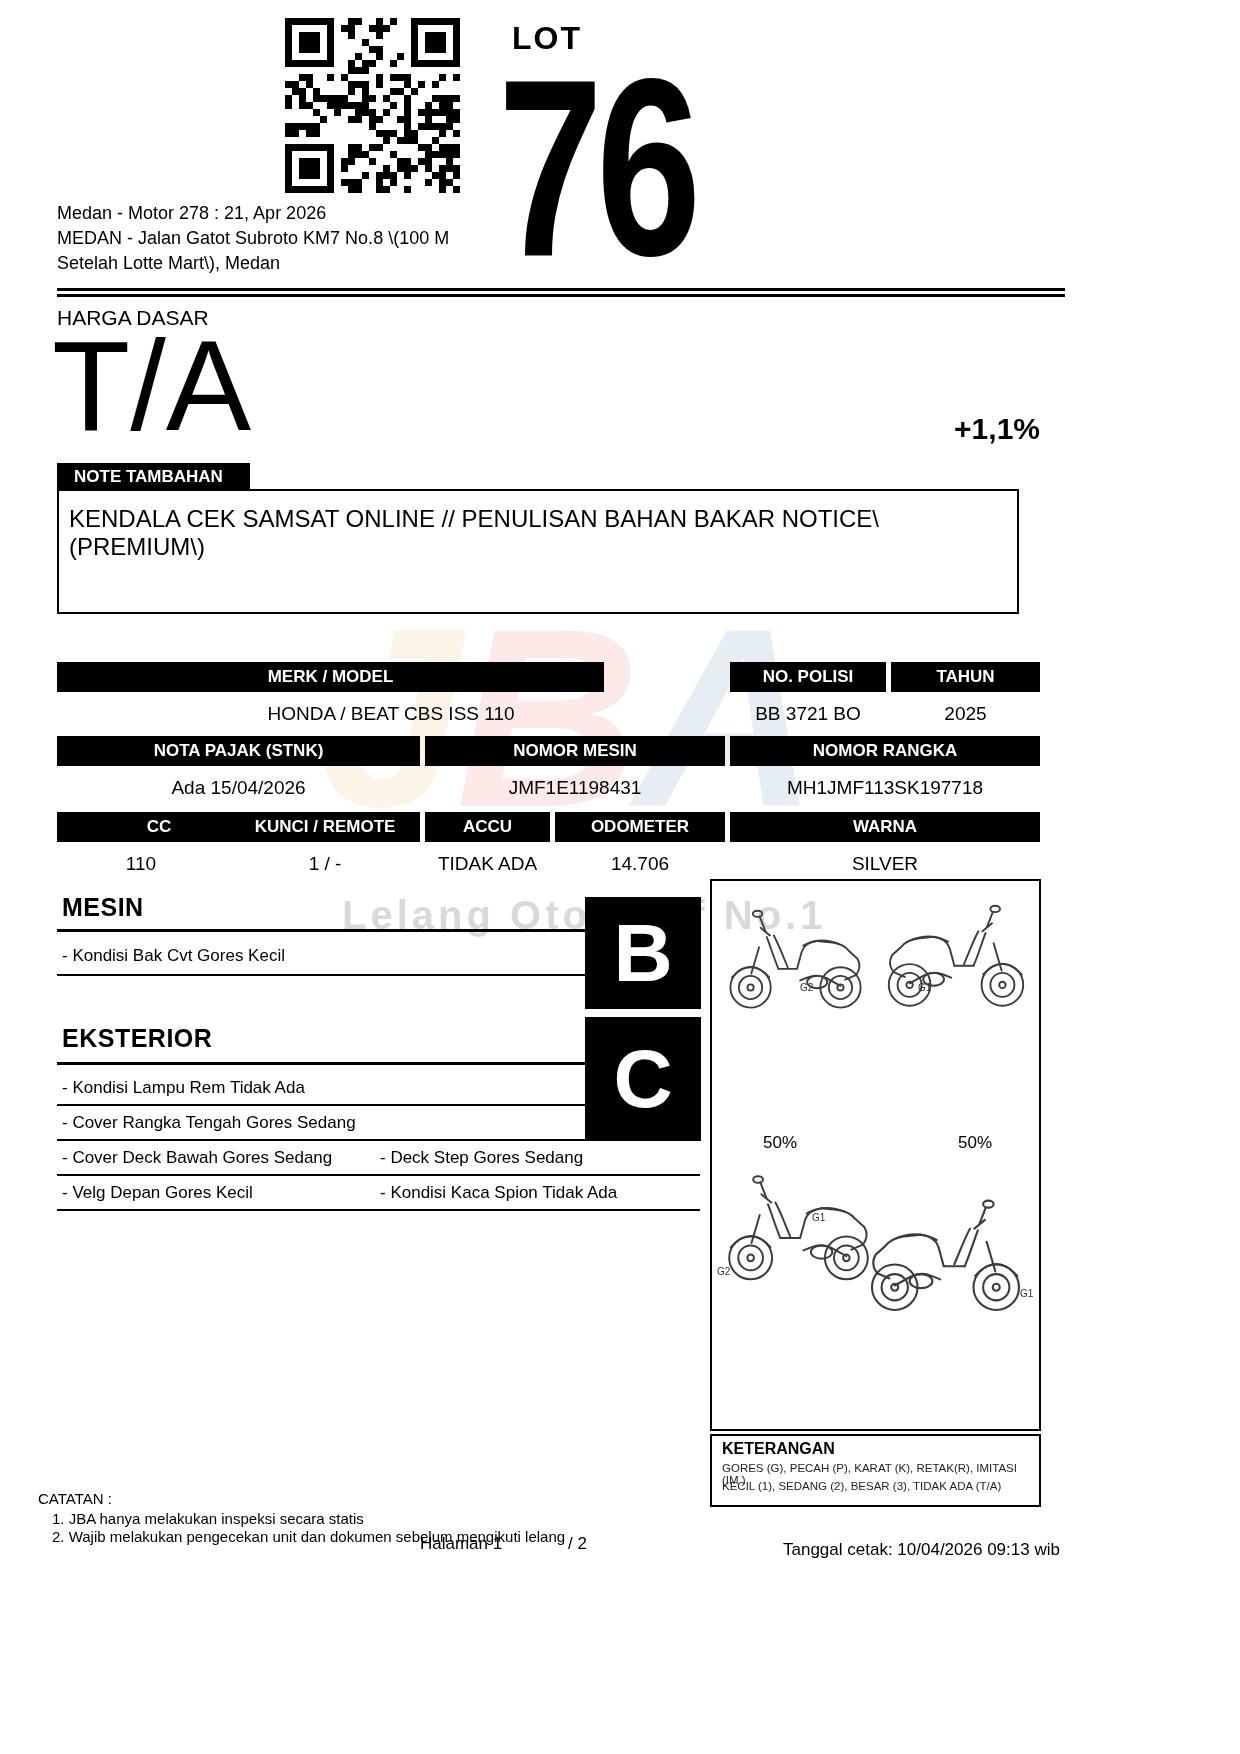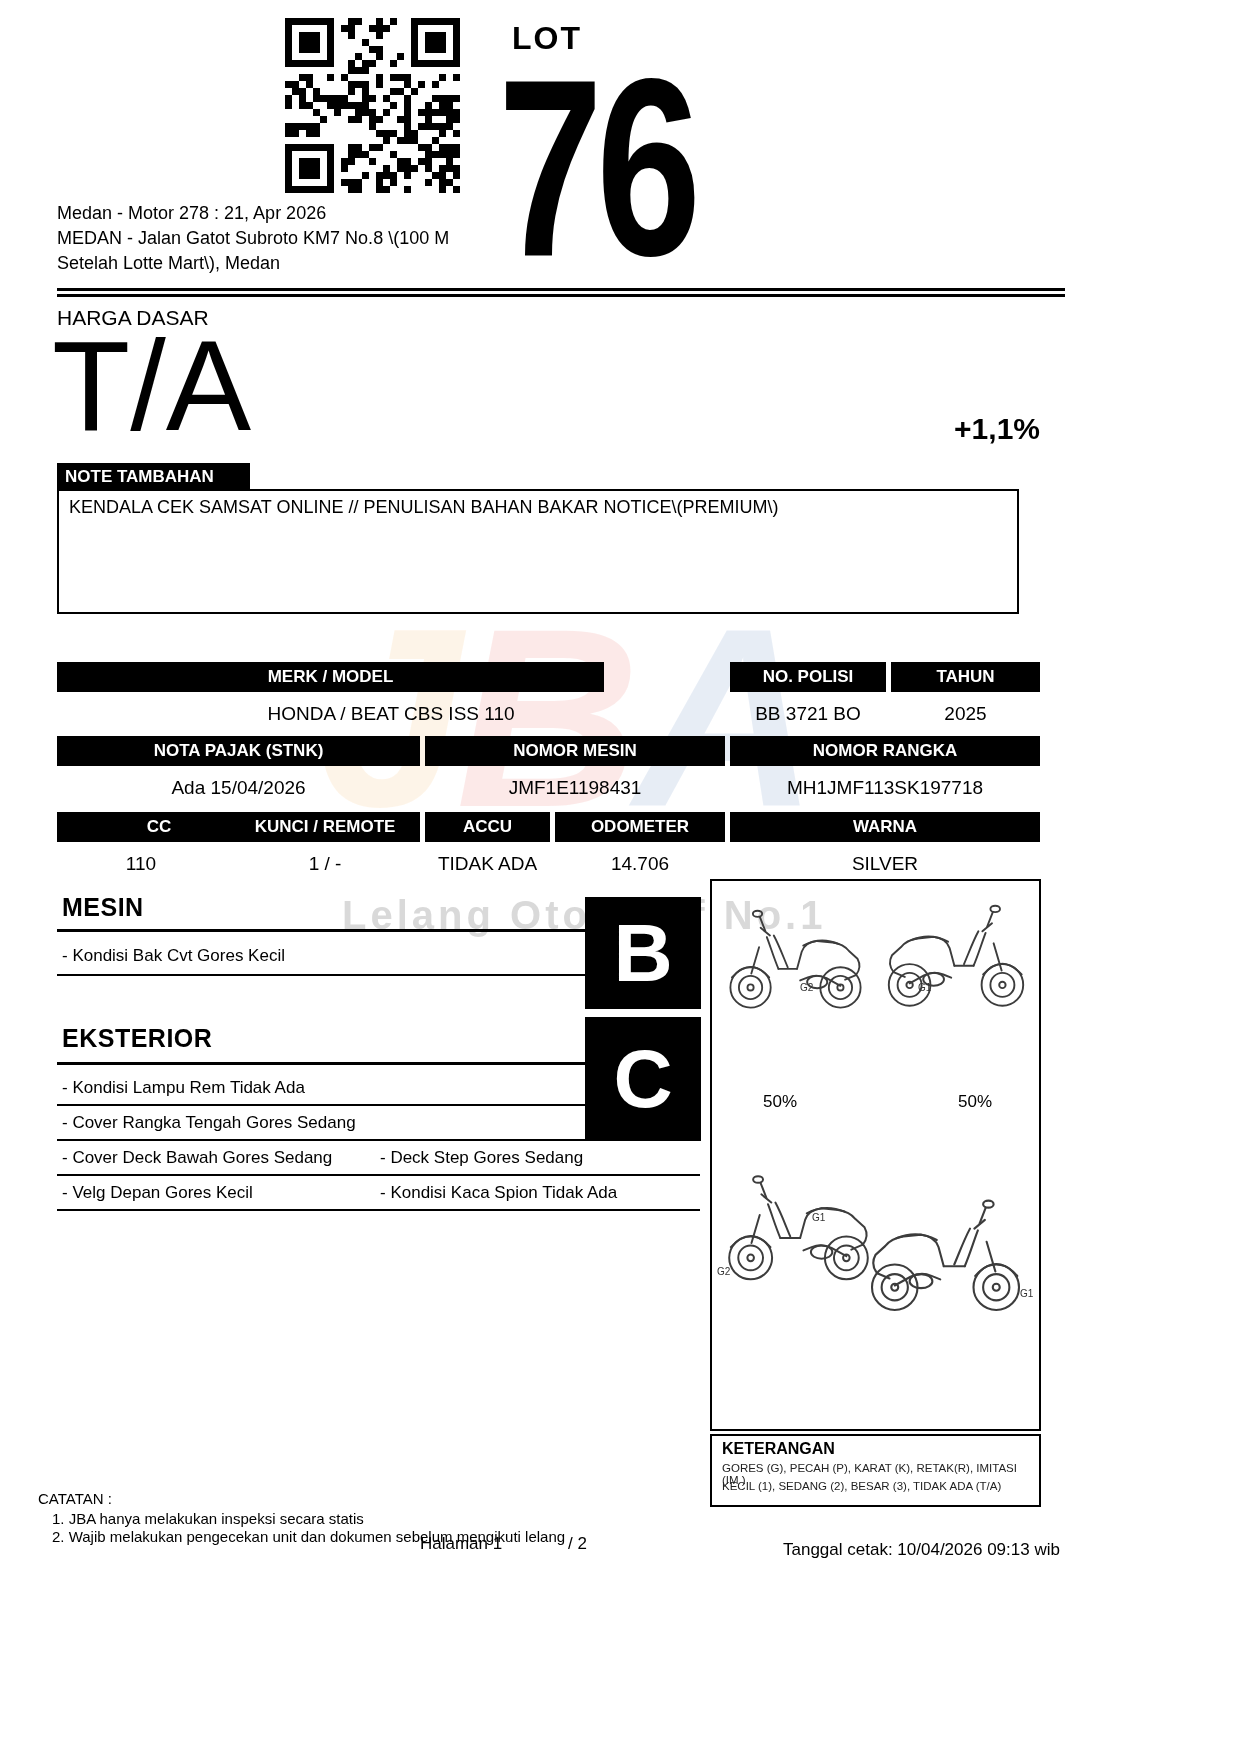--- a/index.html
+++ b/index.html
@@ -16,35 +16,35 @@
   .lot-label { position: absolute; left: 512px; top: 20px; font-size: 32px; font-weight: bold; letter-spacing: 2px; }
   .lot-number { position: absolute; left: 498px; top: 42px; font-size: 230px; font-weight: bold; line-height: 1; transform: scale(0.82, 1.10); transform-origin: top left; letter-spacing: -8px; }
   .addr { position: absolute; left: 57px; font-size: 18px; }
 
   .double-rule { position: absolute; left: 57px; top: 288px; width: 1008px; height: 9px; border-top: 3px solid #000; border-bottom: 3px solid #000; }
 
   .harga-label { position: absolute; left: 57px; top: 306px; font-size: 21px; }
   .harga-value { position: absolute; left: 52px; top: 322px; font-size: 128px; line-height: 1; }
   .price-change { position: absolute; left: 880px; top: 412px; width: 160px; text-align: right; font-size: 30px; font-weight: bold; }
 
-  .note-label { position: absolute; left: 57px; top: 463px; width: 193px; height: 27px; background: #000; color: #fff; font-weight: bold; font-size: 17px; line-height: 27px; padding-left: 8px; z-index: 2; }
+  .note-label { position: absolute; left: 57px; top: 463px; width: 193px; height: 27px; background: #000; color: #fff; font-weight: bold; font-size: 17px; line-height: 27px; padding-left: 17px; z-index: 2; }
   .note-box { position: absolute; left: 57px; top: 489px; width: 962px; height: 125px; border: 2px solid #000; z-index: 1; }
-  .note-text { padding: 6px 10px; font-size: 18px; }
+  .note-text { padding: 14px 10px; font-size: 24px; }
 
   .hcell { position: absolute; background: #000; color: #fff; font-weight: bold; font-size: 17px; height: 30px; line-height: 30px; text-align: center; z-index: 1; }
   .vcell { position: absolute; font-size: 19px; height: 34px; line-height: 34px; text-align: center; z-index: 1; }
 
   .sec-title { position: absolute; font-size: 25px; font-weight: bold; letter-spacing: 0.5px; z-index: 1; }
   .item { position: absolute; font-size: 17px; z-index: 1; }
   .uline { position: absolute; background: #000; height: 2px; z-index: 1; }
   .uline.thick { height: 3px; }
   .grade { position: absolute; background: #000; color: #fff; display: flex; align-items: center; justify-content: center; font-size: 82px; font-weight: bold; z-index: 1; }
 
   .panel { position: absolute; border: 2px solid #000; background: transparent; z-index: 1; }
-  .pct { position: absolute; font-size: 17px; z-index: 2; }
+  .pct { position: absolute; font-size: 17px; z-index: 2; margin-top: 41px; }
   .gtag { position: absolute; font-size: 10px; color: #333; z-index: 2; }
   .sc { position: absolute; z-index: 1; }
 
   .ket-title { position: absolute; left: 722px; top: 1440px; font-size: 16px; font-weight: bold; z-index: 2; }
   .ket-line { position: absolute; left: 722px; font-size: 11.5px; color: #222; z-index: 2; width: 310px; }
 
   .catatan-title { position: absolute; left: 38px; top: 1490px; font-size: 15px; }
   .catatan-item { position: absolute; left: 52px; font-size: 15px; }
   .page-num { position: absolute; left: 420px; top: 1534px; font-size: 17px; }
   .page-total { position: absolute; left: 568px; top: 1534px; font-size: 17px; }

